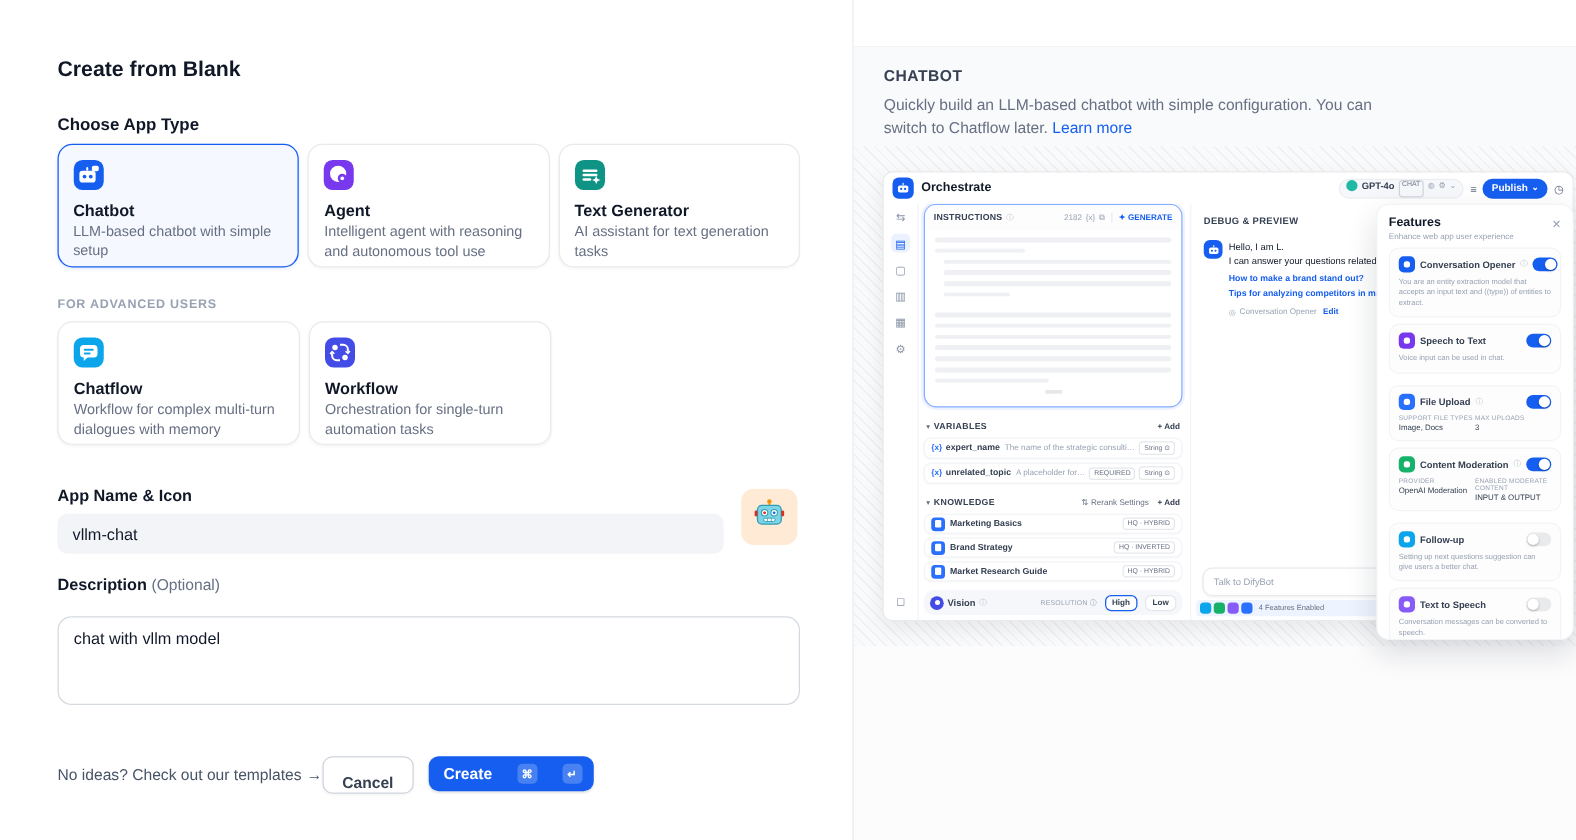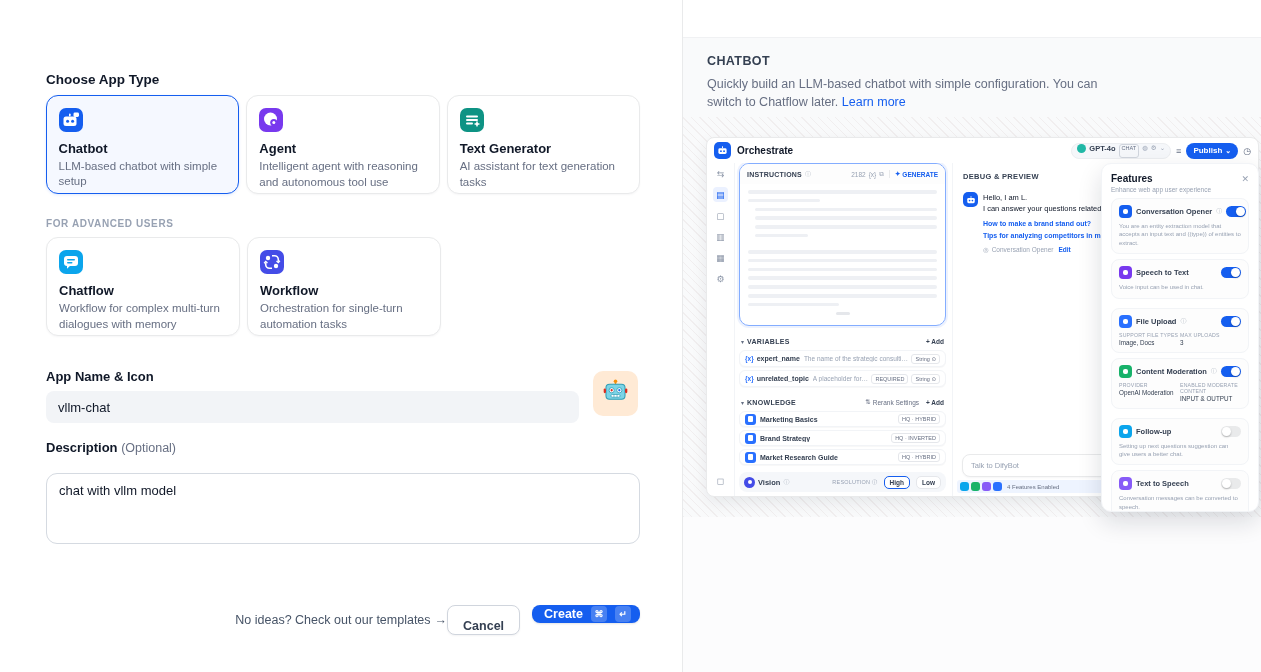--- a/index.html
+++ b/index.html
@@ -17,25 +17,25 @@
 .card-icon{display:flex;width:24px;height:24px;border-radius:7px;align-items:center;justify-content:center}
 .card-title{margin-top:9px;font-size:13px;font-weight:700;color:#101828}
 .card-desc{margin-top:3px;font-size:11.5px;color:#676f83;line-height:1.35}
 .field-label{margin-top:33px;font-size:13px;font-weight:700;color:#101828}
 .opt{font-weight:400;color:#676f83;font-size:12.5px}
 .name-row{position:relative;margin-top:7px;width:594px;height:32px}
 .name-input{width:533px;height:32px;background:#f2f4f7;border:none;border-radius:8px;padding:0 12px;font-family:"Liberation Sans",sans-serif;font-size:13px;color:#101828;outline:none}
 .icon-tile{position:absolute;left:547px;top:-20px;width:45px;height:45px;border-radius:10px;display:flex;align-items:center;justify-content:center;cursor:pointer}
 .desc-label{margin-top:17px}
 .desc-area{display:block;margin-top:18px;width:594px;height:71px;border:1px solid #d5dae1;border-radius:11px;background:#fff;padding:9px 12px;font-family:"Liberation Sans",sans-serif;font-size:13px;color:#101828;resize:none;outline:none}
-.footer{position:absolute;left:46px;right:42px;bottom:37px;display:flex;align-items:center;justify-content:flex-end}
+.footer{position:absolute;left:46px;right:42px;bottom:37px;display:flex;align-items:center;justify-content:flex-start}
 .tpl-link{font-size:12.5px;color:#475467;text-decoration:none;cursor:pointer;display:flex;align-items:center;gap:4px}
 .btns{display:flex;gap:12px}
 .btn-cancel{height:30px;padding:13px 15px;background:#fff;border:1px solid #d0d5dd;border-radius:8px;font-family:"Liberation Sans",sans-serif;font-weight:600;font-size:12.5px;color:#354052;box-shadow:0 1px 2px rgba(16,24,40,.05);cursor:pointer}
-.btn-create{height:18px;padding:0 9px 0 12px;background:#155eef;border:none;border-radius:8px;font-family:"Liberation Sans",sans-serif;font-weight:600;font-size:12.5px;color:#fff;display:flex;align-items:center;gap:8px;cursor:pointer;box-shadow:0 1px 2px rgba(16,24,40,.12)}
+.btn-create{height:28px;padding:0 9px 0 12px;background:#155eef;border:none;border-radius:8px;font-family:"Liberation Sans",sans-serif;font-weight:600;font-size:12.5px;color:#fff;display:flex;align-items:center;gap:20px;cursor:pointer;box-shadow:0 1px 2px rgba(16,24,40,.12)}
 .kbd{width:16px;height:16px;background:rgba(255,255,255,.22);border-radius:4px;font-size:9px;display:flex;align-items:center;justify-content:center}
 
 .modal-right{flex:1;height:672px;background:#fcfcfd;border-left:1px solid #e9eaeb;position:relative}
 .mr-top{height:38px;background:#fff;border-bottom:1px solid #f0f1f3}
 .mr-head{height:79px;background:#f9fafb;padding:16px 24px 0}
 .type-label{font-size:12.5px;font-weight:700;color:#354052;letter-spacing:.4px}
 .type-desc{margin-top:7px;font-size:12.5px;color:#676f83;line-height:1.45;max-width:420px}
 .learn-more{color:#155eef;cursor:pointer}
 .hatch{position:absolute;top:117px;left:0;right:0;height:400px;background-color:#f9fafb;background-image:repeating-linear-gradient(45deg,rgba(186,160,160,.13) 0 1px,transparent 1px 6px)}
 
@@ -126,20 +126,21 @@
 .ft-desc{font-size:6px;color:#98a2b3;line-height:1.4;margin-top:4px}
 .ft-fields{display:flex;margin-top:4px}
 .ft-field{flex:1}
 .ft-k{font-size:5.2px;color:#98a2b3;letter-spacing:.2px}
 .ft-v{font-size:6.3px;color:#354052;margin-top:1px}
 </style>
 </head>
 <body>
 
 <div class="modal-left">
+  <div class="page-title">Create from Blank</div>
   <div class="choose-label">Choose App Type</div>
 
   <div class="cards">
     <div class="card selected">
       <span class="card-icon" style="background: rgb(21, 94, 239); color: rgb(21, 94, 239);">
         <svg width="24" height="24" viewBox="0 0 24 24">
             <rect x="4.5" y="8.5" width="13" height="9.5" rx="2.5" fill="#fff"></rect>
             <rect x="10" y="5.5" width="1.6" height="3" rx=".8" fill="#fff"></rect>
             <rect x="14.5" y="4.5" width="5.5" height="4.5" rx="1.4" fill="#fff"></rect>
             <circle cx="8.6" cy="13.2" r="1.5" fill="currentColor"></circle>

